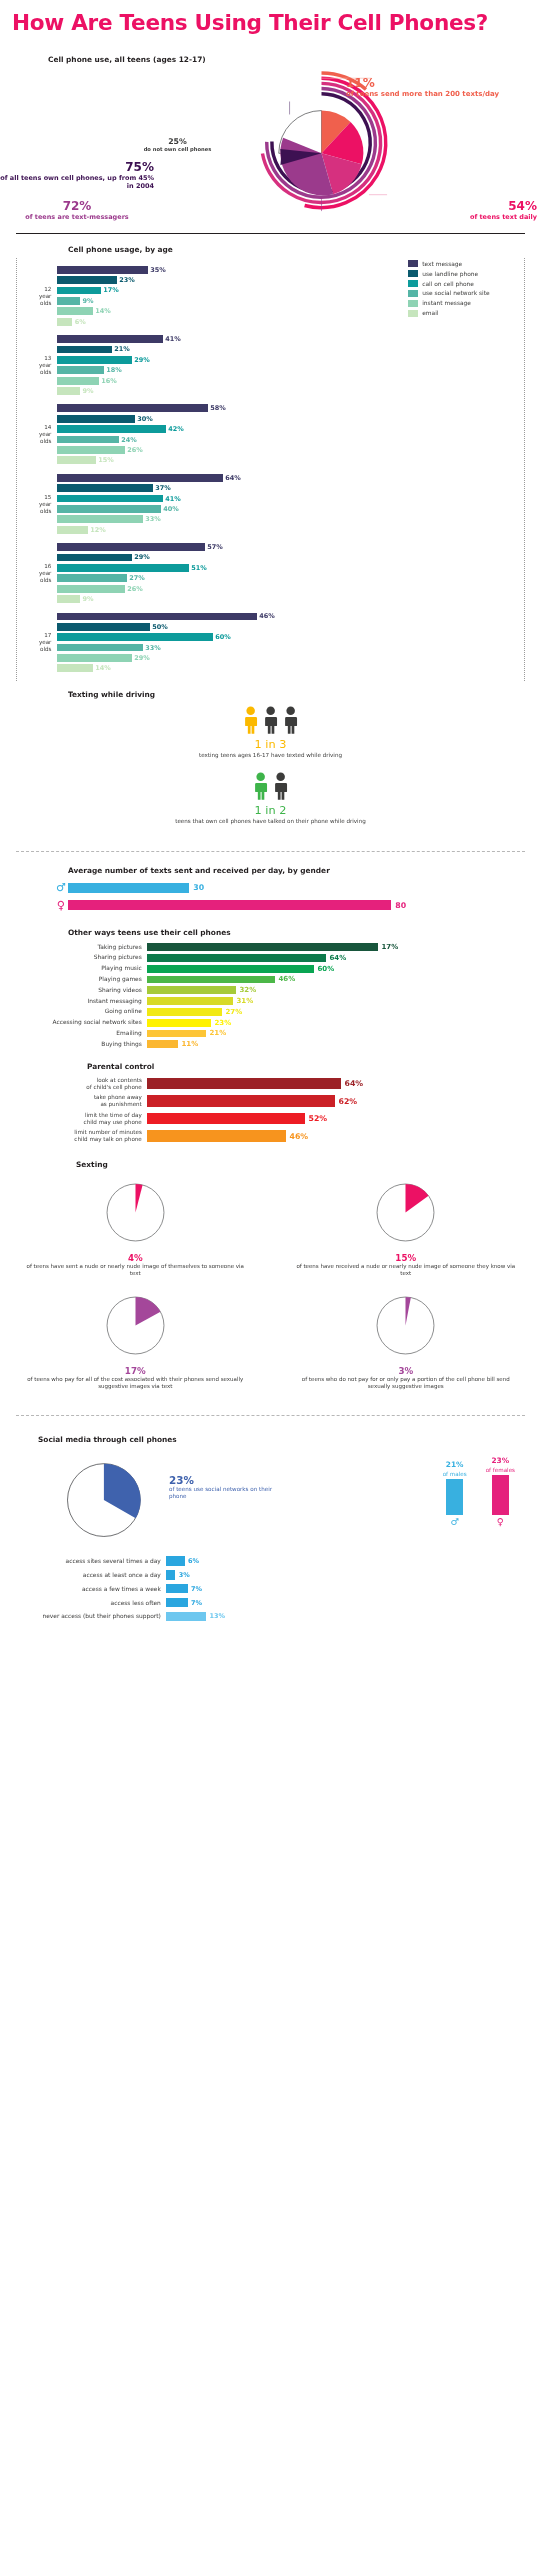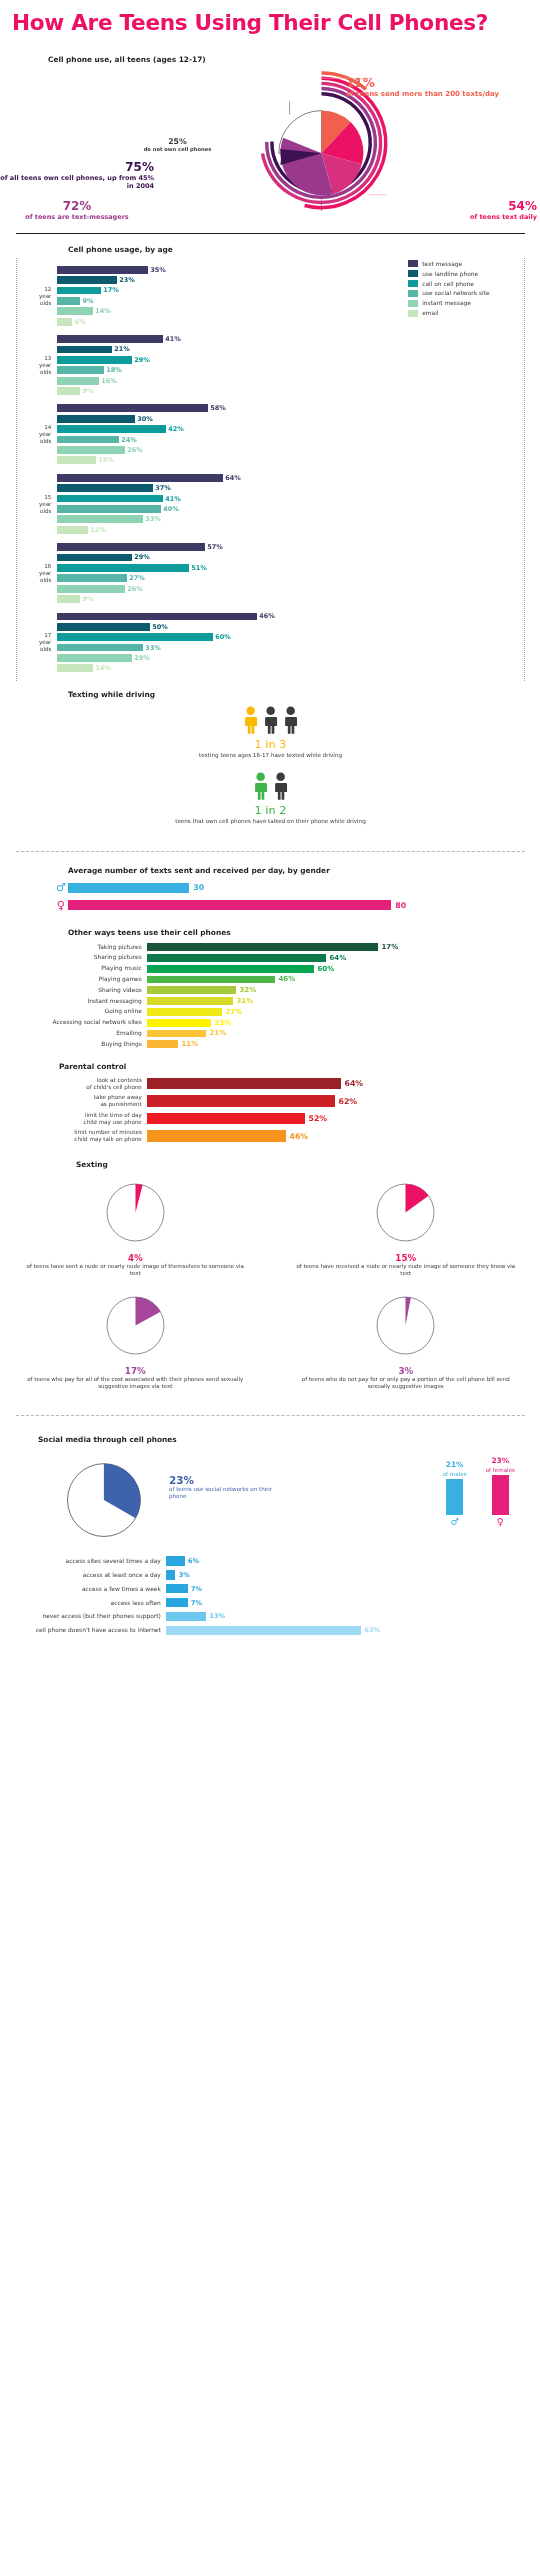--- a/index.html
+++ b/index.html
@@ -82,21 +82,21 @@
   
   .other { padding: 7px 0 3.5px 0; }
   .other-title { margin-left: 68px; font-size: 7.4px; font-weight: bold; margin-bottom: 5.2px; }
   .hrow { display: flex; align-items: center; height: 9.5px; margin-bottom: 1.3px; }
   .hlab { width: 147px; text-align: right; font-size: 5.9px; padding-right: 5.2px; color: #3c3c3b; line-height: 1.2; }
   .hbar { height: 7.8px; }
   .hval { font-size: 7px; font-weight: bold; margin-left: 3.5px; }
 
   
   .parent { padding: 8.7px 0 3.5px 0; }
-  .parent-title { margin-left: 59px; font-size: 7.4px; font-weight: bold; margin-bottom: 5.2px; }
+  .parent-title { margin-left: 87px; font-size: 7.4px; font-weight: bold; margin-bottom: 5.2px; }
   .prow { display: flex; align-items: center; margin-bottom: 3.5px; }
   .plab { width: 147px; text-align: right; font-size: 5.6px; padding-right: 5.2px; color: #3c3c3b; line-height: 1.25; }
   .pbar { height: 11.3px; }
   .pval { font-size: 7.8px; font-weight: bold; margin-left: 3.5px; }
 
   
   .sext { padding: 10.4px 0 5.2px 0; }
   .sext-title { margin-left: 76px; font-size: 7.4px; font-weight: bold; margin-bottom: 3.5px; }
   .sext-grid { display: flex; flex-wrap: wrap; }
   .sext-cell { width: 50%; text-align: center; padding: 5.2px 21px 8.7px 21px; }
@@ -618,23 +618,18 @@
         <div class="arow">
           <div class="alab">access less often</div>
           <div class="abar" style="width:21.6px;background:#2aa6df"></div>
           <div class="aval" style="color:#2aa6df">7%</div>
         </div>
         <div class="arow">
           <div class="alab">never access (but their phones support)</div>
           <div class="abar" style="width:40px;background:#6dc7ef"></div>
           <div class="aval" style="color:#6dc7ef">13%</div>
         </div>
-        <div class="arow">
-          <div class="alab">cell phone doesn't have access to internet</div>
-          <div class="abar" style="width:195px;background:#9ed9f5"></div>
-          <div class="aval" style="color:#9ed9f5">63%</div>
-        </div>
       </div>
   </div>
 
 
 </div>
 
 
 </body></html>

